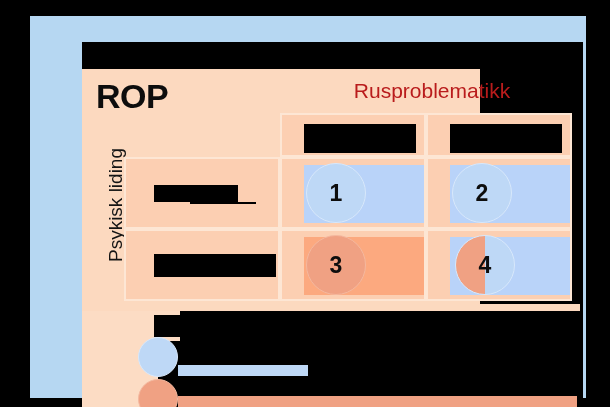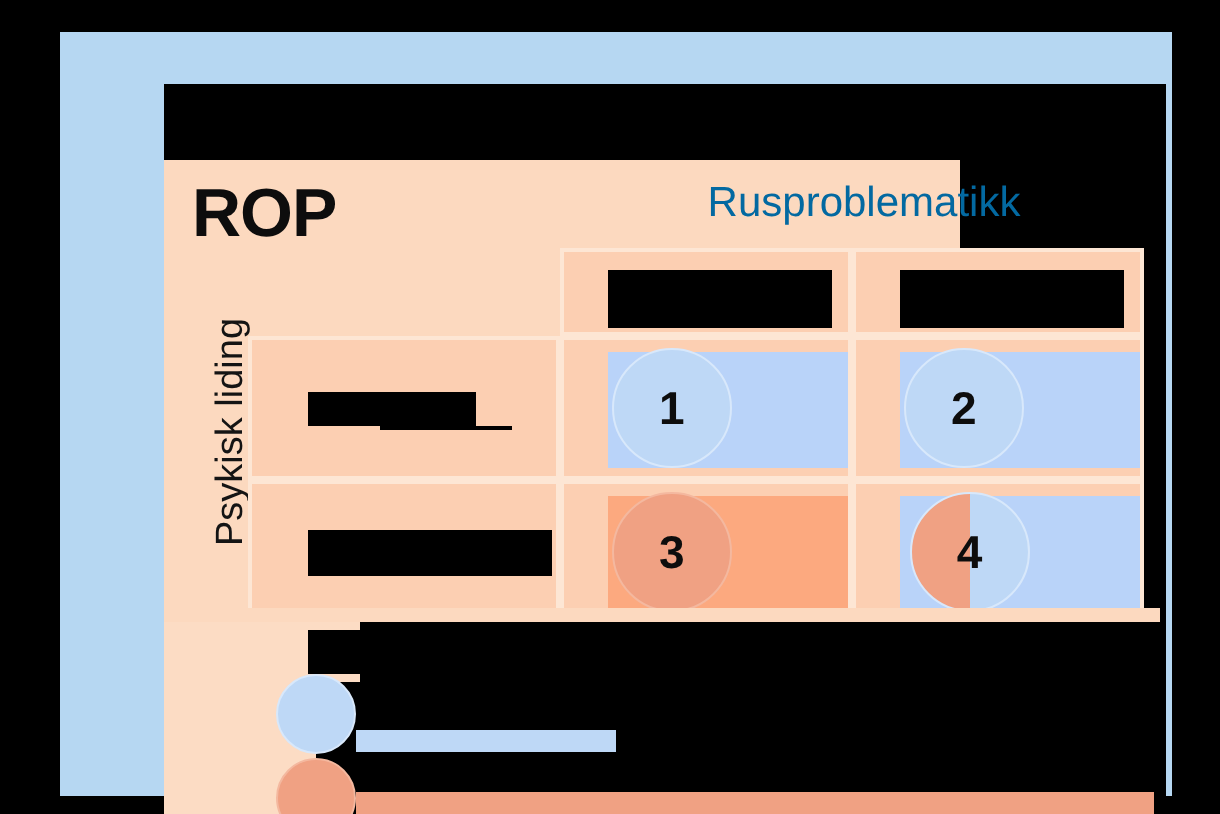--- a/index.html
+++ b/index.html
@@ -32,21 +32,21 @@
   #title-bar{
     position:absolute;
     left:52px; top:26px;
     width:501px; height:29px;
     background:#000000;
   }
 
   
   #matrix-panel{
     position:absolute;
-    left:52px; top:64px;
+    left:52px; top:53px;
     width:398px; height:240px;
     background:#fcd9bf;
   }
 
   
   #rop-title{
     position:absolute;
     left:14px; top:10px;
     font-size:34px;
     font-weight:bold;
@@ -55,21 +55,21 @@
     line-height:1;
   }
 
   
   #col-group-title{
     position:absolute;
     left:205px; top:10px;
     width:290px;
     text-align:center;
     font-size:21px;
-    color:#0369a1;
+    color:#b91c1c;
     font-weight:400;
   }
 
   
   #row-group-title{
     position:absolute;
     left:-46px; top:125px;
     width:160px;
     text-align:center;
     font-size:19px;

